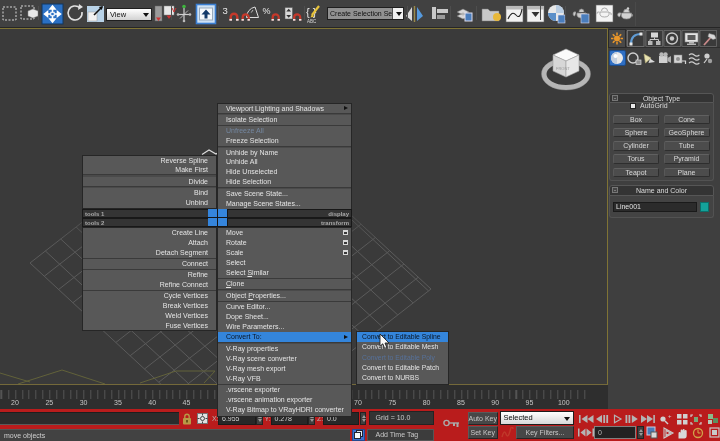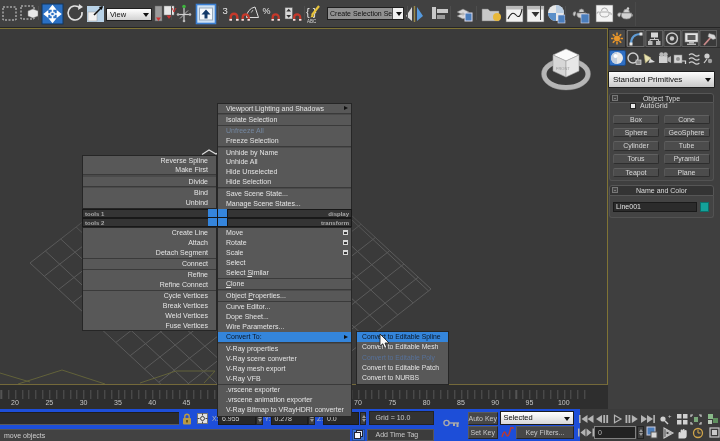--- a/index.html
+++ b/index.html
@@ -23,21 +23,21 @@
 .hl{background:#3485db;color:#0a1525}
 .gr{color:#7487a0}
 .arr{position:absolute;right:3px;top:2.6px;width:0;height:0;border-left:4px solid #111;border-top:2.6px solid transparent;border-bottom:2.6px solid transparent}
 .stg{position:absolute;right:3px;top:2.5px;width:5px;height:5px;border:1px solid #d8d8d8;background:#3a3a3a;border-top-width:2px}
 .tb{position:absolute;left:82px;width:270px;height:8.8px;background:#343434;border:1px solid #181818;color:#a8a8a8;font-size:6px;font-weight:bold;line-height:7px;z-index:31}
 
 #ruler{position:absolute;left:0;top:385px;width:608px;height:24px;background:#2e2e2e}
 #ticks{position:absolute;left:0;top:5px;width:591px;height:9px;background:repeating-linear-gradient(90deg,#545454 0 1px,transparent 1px 6.86px);background-position:1.3px 0}
 .rnum{position:absolute;top:14px;transform:translateX(-50%);font-size:7px;color:#c6c6c6}
 
-#bottom{position:absolute;left:0;top:409px;width:580px;height:32px;background:#1d4ed8}
+#bottom{position:absolute;left:0;top:409px;width:720px;height:32px;background:#b91c1c}
 .fld{position:absolute;top:3px;height:13px;background:#282828;border:1px solid #1b1b1b;color:#d2d2d2;font-size:7px;line-height:11px;padding-left:3px}
 .lbl{position:absolute;top:6px;font-size:7px;color:#b2b2b2}
 .spn{position:absolute;top:3px;width:6.5px;height:13px;background:#3f3f3f;border:1px solid #222}
 .spn:before{content:"";position:absolute;left:1px;top:2px;border-left:2px solid transparent;border-right:2px solid transparent;border-bottom:3px solid #999}
 .spn:after{content:"";position:absolute;left:1px;bottom:2px;border-left:2px solid transparent;border-right:2px solid transparent;border-top:3px solid #999}
 .btn{position:absolute;background:#474747;border:1px solid #5a5a5a;border-bottom-color:#262626;border-right-color:#262626;color:#c9c9c9;text-align:center;font-size:7px}
 </style></head>
 <body>
 <div id="root">
   <div id="toolbar">
@@ -316,23 +316,20 @@
       <circle cx="70" cy="9" r="2" fill="#8f8f8f"></circle>
       <path d="M74 11 l3.5 0 0 3" fill="none" stroke="#d4d4d4" stroke-width="1.2"></path>
 
       <path d="M81 5 q2.6 -2.4 5.2 0 t5.2 0 M81 9 q2.6 -2.4 5.2 0 t5.2 0 M81 13 q2.6 -2.4 5.2 0 t5.2 0" fill="none" stroke="#cfcfcf" stroke-width="1.1"></path>
 
       <circle cx="99" cy="6" r="2.6" fill="#cfcfcf"></circle>
         <circle cx="102" cy="11" r="2.2" fill="#9f9f9f"></circle>
       <path d="M96 13 l3 -4" stroke="#cfcfcf" stroke-width="1.2"></path>
     </svg>
 
-    <div class="abs" style="left:0;top:43px;width:107px;height:17px;background:linear-gradient(#fdfdfd,#c9c9c9);border:1px solid #1f1f1f;border-radius:1px;color:#0a0a0a;font-size:8px;line-height:15px;padding-left:4px">Standard Primitives
-      <div class="abs" style="right:3px;top:6px;border-left:3.5px solid transparent;border-right:3.5px solid transparent;border-top:4.5px solid #111"></div>
-    </div>
 
     <div class="rolhead" style="left:1px;top:64.5px;width:105px;height:10.5px">Object Type</div>
     <div class="abs" style="left:4px;top:66.5px;width:6px;height:6px;background:#444;border:1px solid #777;color:#ccc;font-size:6px;line-height:4px;text-align:center">-</div>
     <div class="rolbody" style="left:1px;top:75px;width:105px;height:78px"></div>
     <div class="abs" style="left:21.5px;top:74.5px;width:6.5px;height:6.5px;background:#e8e8e8;border:1px solid #222"></div>
     <div class="abs" style="left:32px;top:73.5px;font-size:7px;color:#d8d8d8">AutoGrid</div>
     <div class="pbtn" style="left:5px;top:86.5px">Box</div>
       <div class="pbtn" style="left:55.5px;top:86.5px">Cone</div>
     <div class="pbtn" style="left:5px;top:99.8px">Sphere</div>
       <div class="pbtn" style="left:55.5px;top:99.8px">GeoSphere</div>

